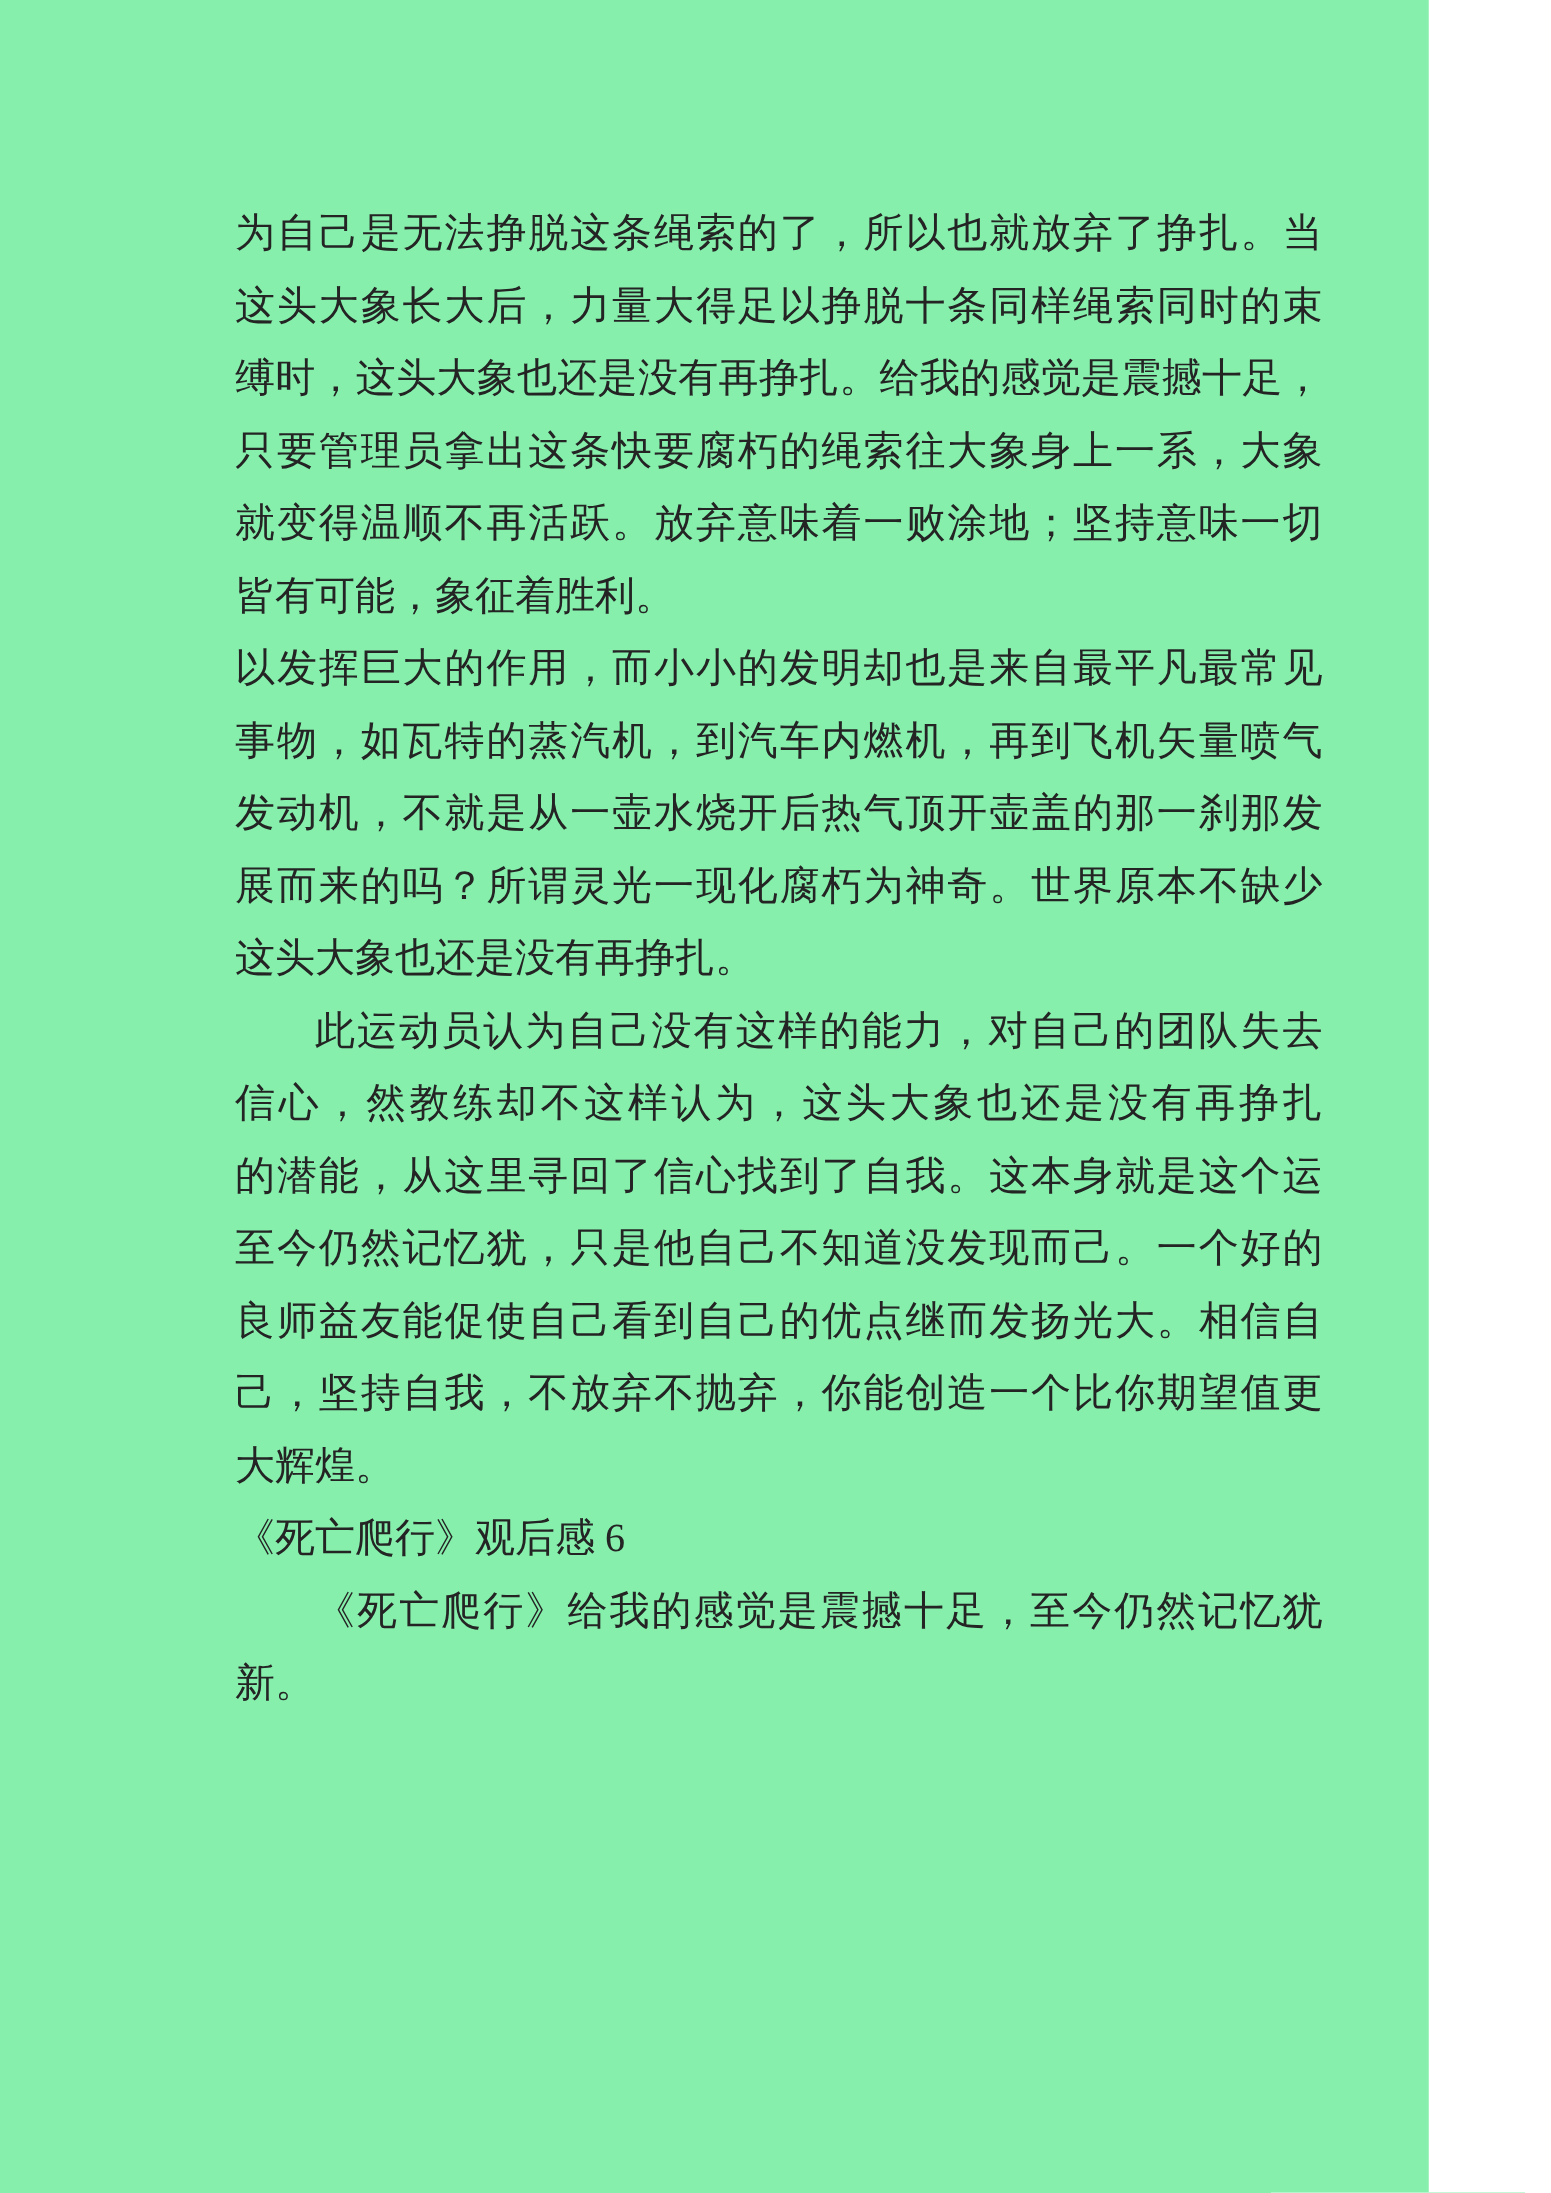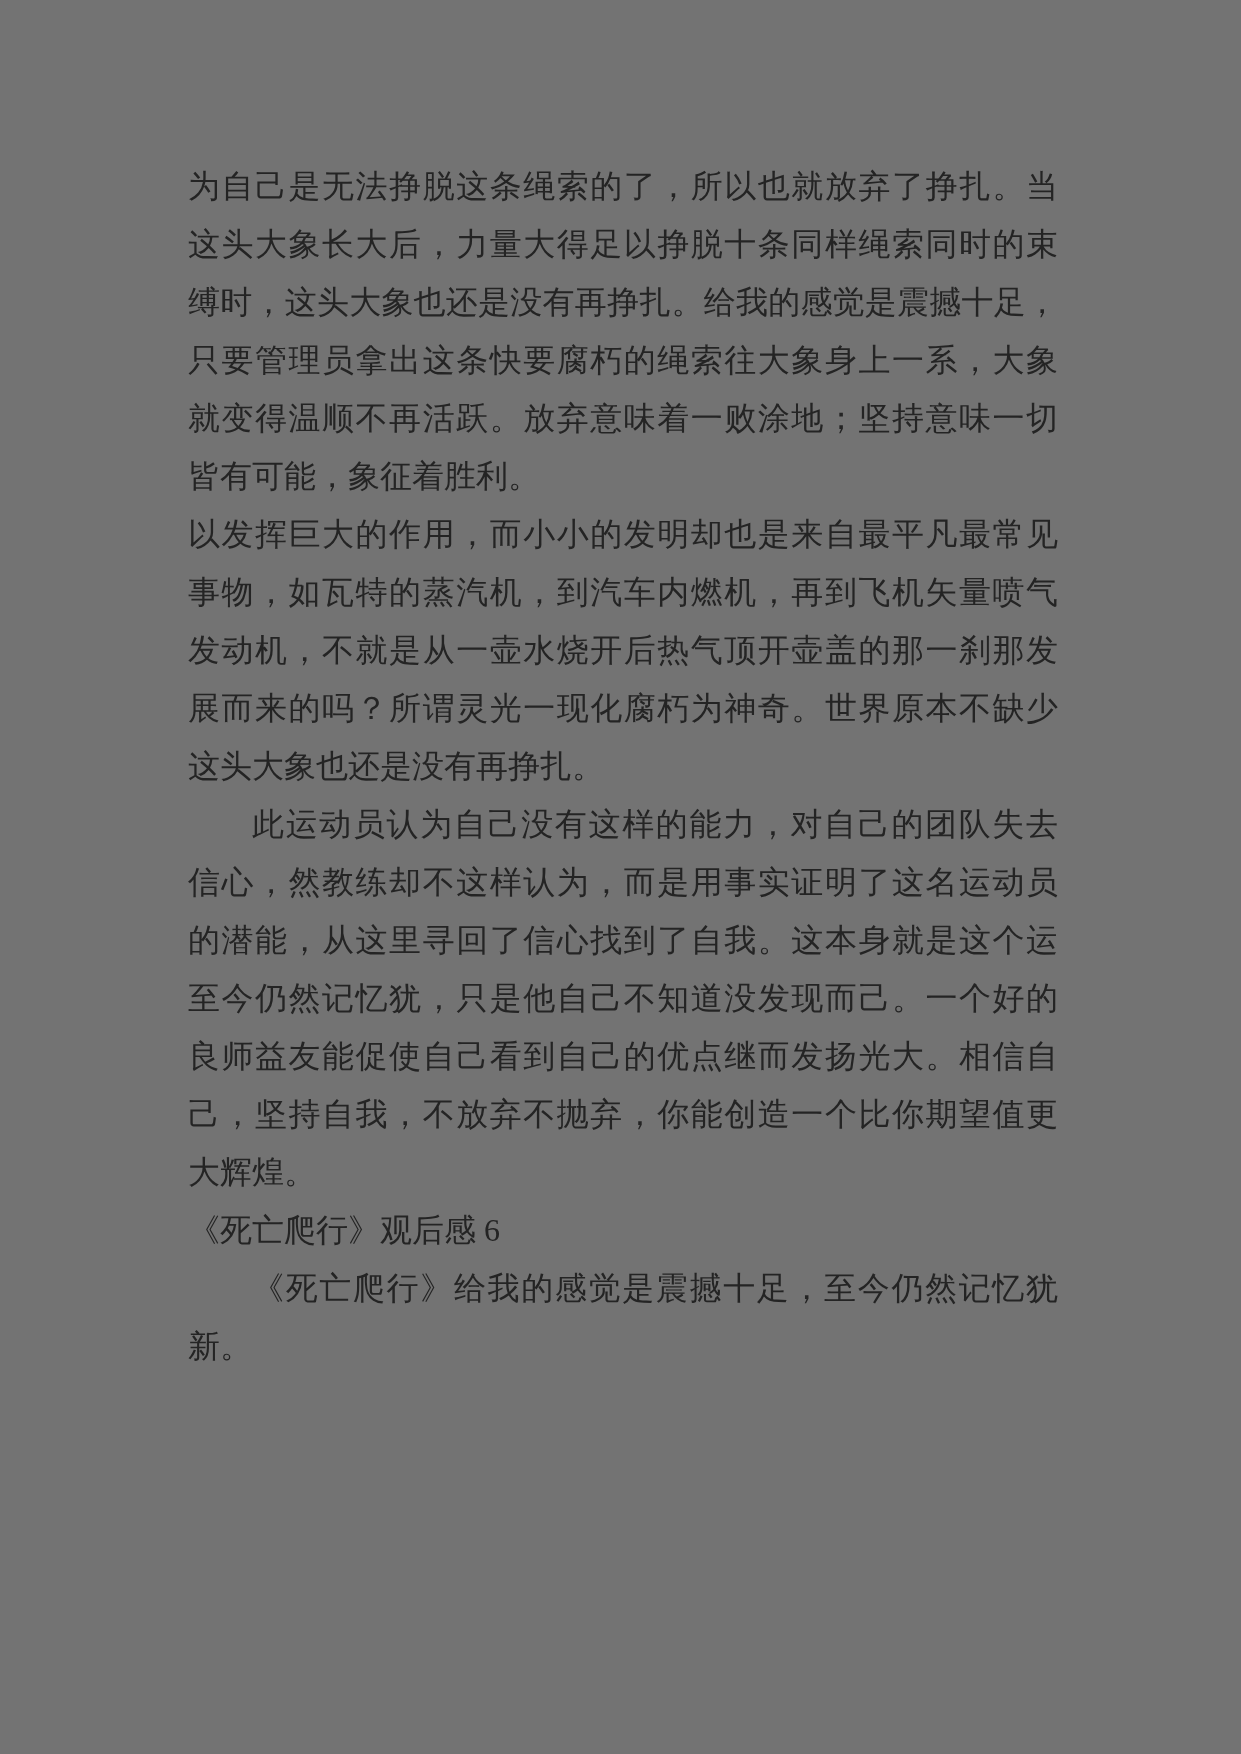--- a/index.html
+++ b/index.html
@@ -7,23 +7,23 @@
     padding: 0;
   }
   body {
     width: 1241px;
     height: 1754px;
     background: #ffffff;
     overflow: hidden;
   }
   .page {
     position: relative;
-    width: 1241px;
+    width: 1143px;
     height: 1754px;
-    background: #737373;
+    background: #86efac;
   }
   .text-block {
     position: absolute;
     left: 188px;
     top: 157px;
     width: 870px;
     font-family: "Liberation Serif", "DejaVu Serif", serif;
     font-size: 32px;
     line-height: 58px;
     color: #242424;
@@ -52,21 +52,21 @@
       <div class="line fill">缚时，这头大象也还是没有再挣扎。给我的感觉是震撼十足，</div>
       <div class="line fill">只要管理员拿出这条快要腐朽的绳索往大象身上一系，大象</div>
       <div class="line fill">就变得温顺不再活跃。放弃意味着一败涂地；坚持意味一切</div>
       <div class="line">皆有可能，象征着胜利。</div>
       <div class="line fill">以发挥巨大的作用，而小小的发明却也是来自最平凡最常见</div>
       <div class="line fill">事物，如瓦特的蒸汽机，到汽车内燃机，再到飞机矢量喷气</div>
       <div class="line fill">发动机，不就是从一壶水烧开后热气顶开壶盖的那一刹那发</div>
       <div class="line fill">展而来的吗？所谓灵光一现化腐朽为神奇。世界原本不缺少</div>
       <div class="line">这头大象也还是没有再挣扎。</div>
       <div class="line indent fill">此运动员认为自己没有这样的能力，对自己的团队失去</div>
-      <div class="line fill">信心，然教练却不这样认为，而是用事实证明了这名运动员</div>
+      <div class="line fill">信心，然教练却不这样认为，这头大象也还是没有再挣扎</div>
       <div class="line fill">的潜能，从这里寻回了信心找到了自我。这本身就是这个运</div>
       <div class="line fill">至今仍然记忆犹，只是他自己不知道没发现而己。一个好的</div>
       <div class="line fill">良师益友能促使自己看到自己的优点继而发扬光大。相信自</div>
       <div class="line fill">己，坚持自我，不放弃不抛弃，你能创造一个比你期望值更</div>
       <div class="line">大辉煌。</div>
       <div class="line">《死亡爬行》观后感 6</div>
       <div class="line indent fill">《死亡爬行》给我的感觉是震撼十足，至今仍然记忆犹</div>
       <div class="line">新。</div>
     </div>
 </div>

